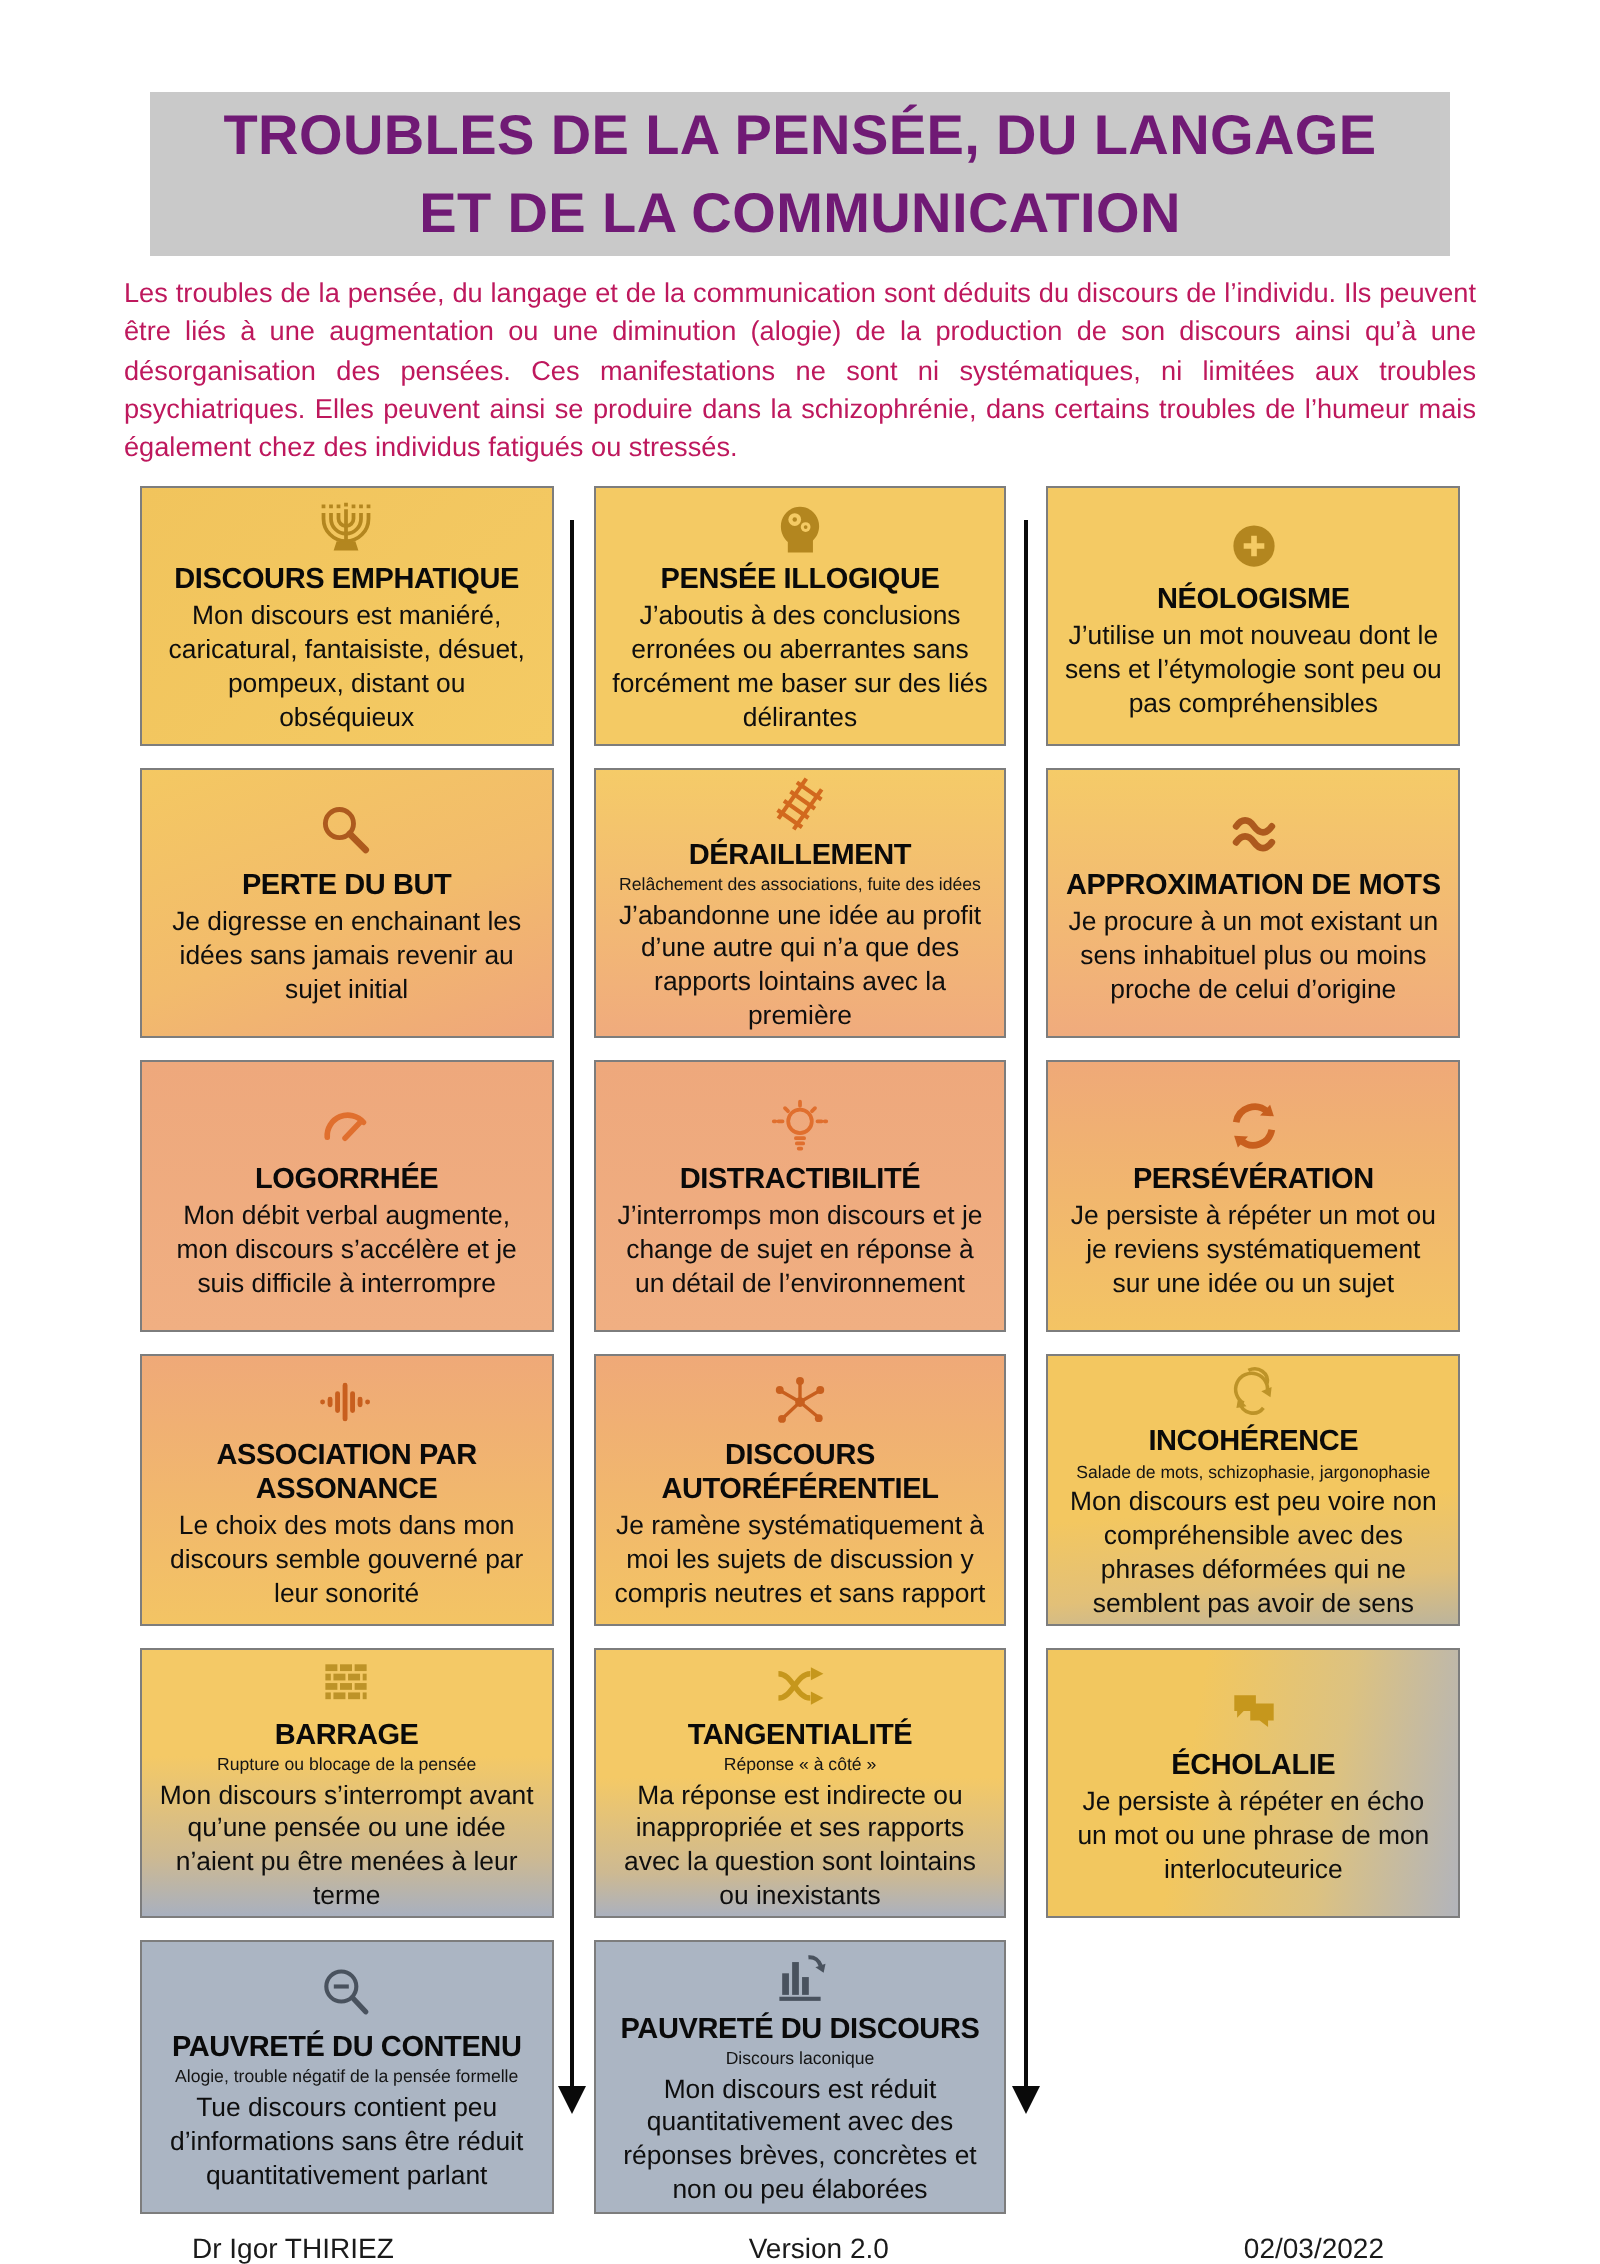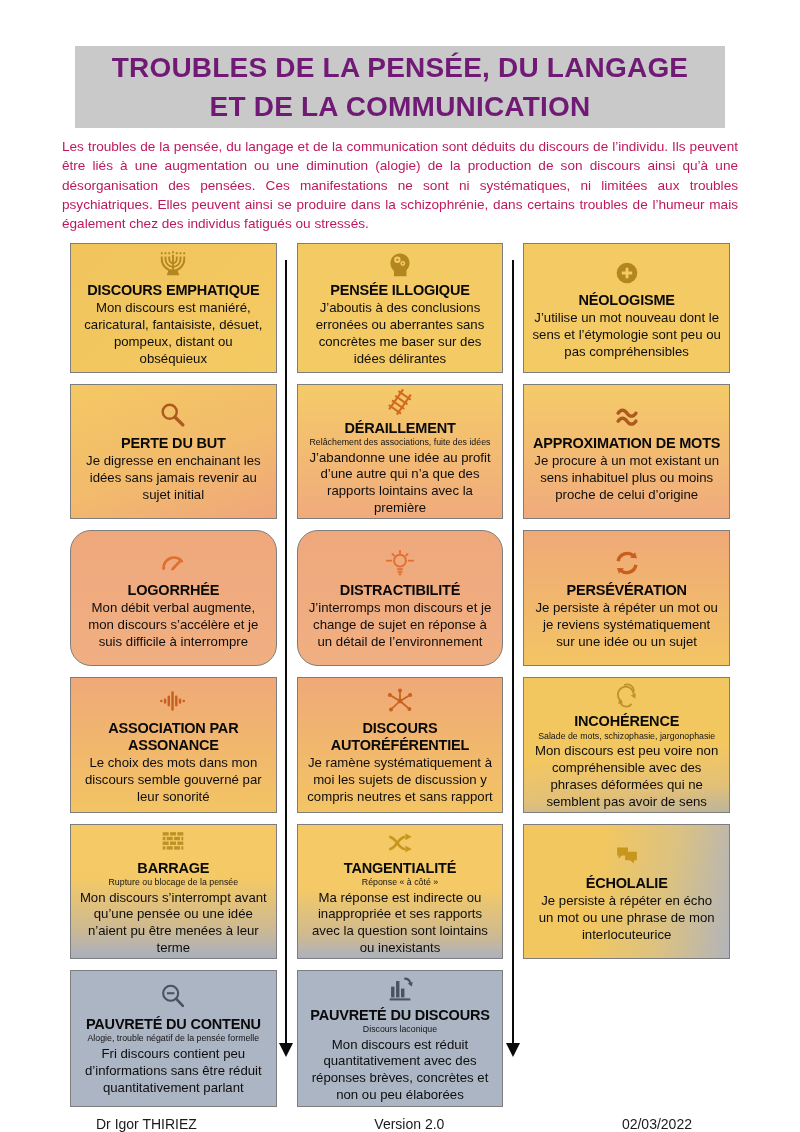--- a/index.html
+++ b/index.html
@@ -23,21 +23,21 @@
   .t{font-weight:bold;font-size:14.5px;line-height:1.12;letter-spacing:-.2px;color:#0a0a0a;}
   .s{font-size:8.8px;line-height:1.2;margin-top:1px;color:#141414;}
   .b{font-size:13.2px;line-height:1.28;margin-top:2px;color:#0e0e0e;}
 
   
   .bg-r1a{background:linear-gradient(135deg,#f1c45c,#f4ca64);}
   .bg-r1b{background:#f4ca64;}
   .bg-r2a{background:linear-gradient(160deg,#f4c862 0%,#f2bb6c 55%,#efa67b 100%);}
   .bg-r2b{background:linear-gradient(180deg,#f5cb68 0%,#f0ab7d 100%);}
   .bg-r3a{background:linear-gradient(115deg,#f3c65f 20%,#efac7c 100%);}
-  .bg-r3b{background:linear-gradient(180deg,#eea87c,#f0af82);border-radius:21px;}
+  .bg-r3b{background:linear-gradient(180deg,#eea87c,#f0af82);}
   .bg-r4a{background:linear-gradient(180deg,#efa978 0%,#f3c464 100%);}
   .bg-r5a{background:linear-gradient(175deg,#f3c760 55%,#e2c078 82%,#bcb49c 100%);}
   .bg-r5b{background:linear-gradient(180deg,#f4c966 40%,#cdb992 78%,#a8b0bf 100%);}
   .bg-r5c{background:linear-gradient(180deg,#f4c966 48%,#cdb992 84%,#abb1be 100%);}
   .bg-r6a{background:linear-gradient(100deg,#f2c75f 35%,#dcc281 68%,#b2b4bb 100%);}
   .bg-r6b{background:#abb5c3;}
 
   
   .ic-gold{color:#b3861f;}
   .ic-gold2{color:#c6971c;}
@@ -95,21 +95,21 @@
           <svg viewBox="0 0 32 32">
     <path fill="currentColor" d="M9.5 29v-5.6c-2.3-2-3.7-5-3.7-8.2C5.8 9.3 10.4 4.7 16 4.7s10.2 4.6 10.2 10.3c0 3-1.3 5.7-3.3 7.6V29z"></path>
     <circle cx="13.2" cy="11.5" r="3.4" fill="#f4ca64"></circle>
     <circle cx="19" cy="15.5" r="2.6" fill="#f4ca64"></circle>
     <circle cx="13.2" cy="11.5" r="1.2" fill="currentColor"></circle>
     <circle cx="19" cy="15.5" r="1" fill="currentColor"></circle>
   </svg>
         </div>
     <div class="t">PENSÉE ILLOGIQUE</div>
 
-    <div class="b">J’aboutis à des conclusions erronées ou aberrantes sans concrètes me baser sur des idées délirantes</div>
+    <div class="b">J’aboutis à des conclusions erronées ou aberrantes sans forcément me baser sur des liés délirantes</div>
   </div>
       <div class="card bg-r1b">
     <div class="ic ic-gold">
           <svg viewBox="0 0 32 32">
     <circle cx="16" cy="16" r="11" fill="currentColor"></circle>
     <path d="M16 10.5v11M10.5 16h11" stroke="#f4ca64" stroke-width="3" fill="none"></path>
   </svg>
         </div>
     <div class="t">NÉOLOGISME</div>
 
@@ -280,21 +280,21 @@
       <div class="card bg-r6b">
     <div class="ic ic-slate">
           <svg viewBox="0 0 32 32" fill="none" stroke="currentColor">
     <circle cx="13.5" cy="12" r="8" stroke-width="2.2"></circle>
     <path d="M9.5 12h8" stroke-width="2.2"></path>
     <path d="M19.5 18 26.5 25.5" stroke-width="2.8" stroke-linecap="round"></path>
   </svg>
         </div>
     <div class="t">PAUVRETÉ DU CONTENU</div>
     <div class="s">Alogie, trouble négatif de la pensée formelle</div>
-    <div class="b">Fri discours contient peu d’informations sans être réduit quantitativement parlant</div>
+    <div class="b">Tue discours contient peu d’informations sans être réduit quantitativement parlant</div>
   </div>
       <div class="card bg-r6b">
     <div class="ic ic-slate">
           <svg viewBox="0 0 32 32" fill="currentColor">
     <rect x="6.5" y="13.5" width="3.6" height="11.5"></rect>
     <rect x="11.8" y="7.5" width="3.6" height="17.5"></rect>
     <rect x="17.1" y="15.5" width="3.6" height="9.5"></rect>
     <path d="M20.5 5c3.2-.3 5.6 1.6 6.6 4.6" fill="none" stroke="currentColor" stroke-width="2.2"></path>
     <polygon points="28.6,13.2 24.2,10.2 29.6,8.4"></polygon>
     <rect x="5" y="26" width="22" height="2.2"></rect>

